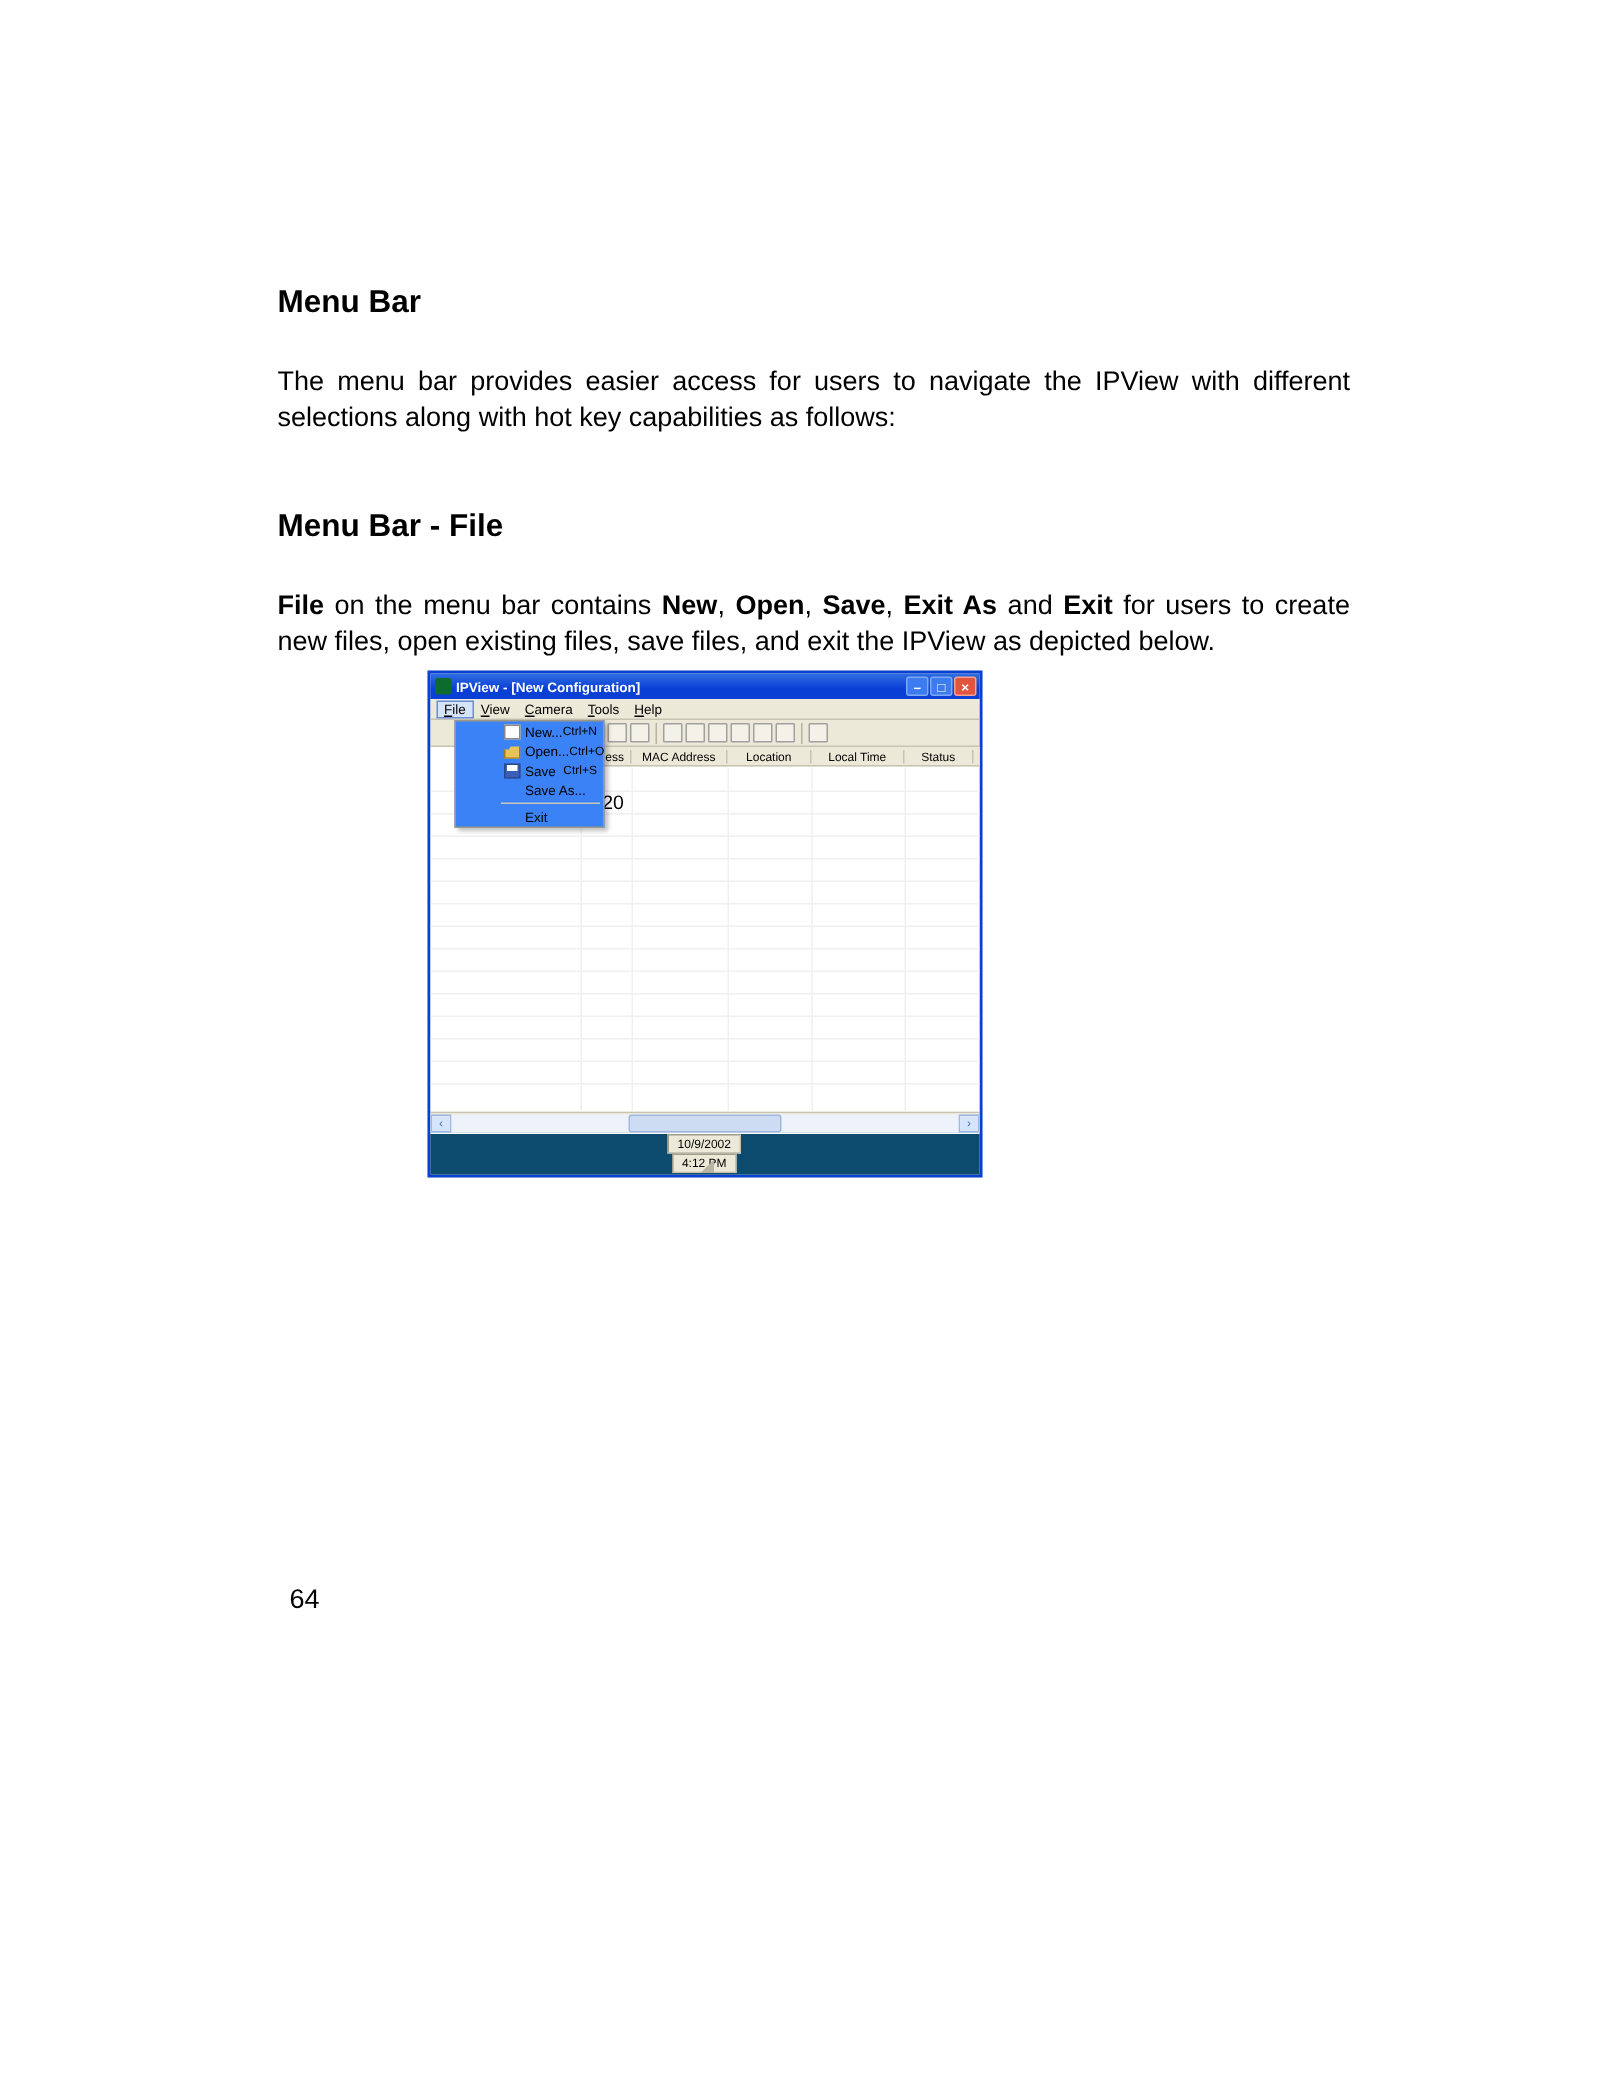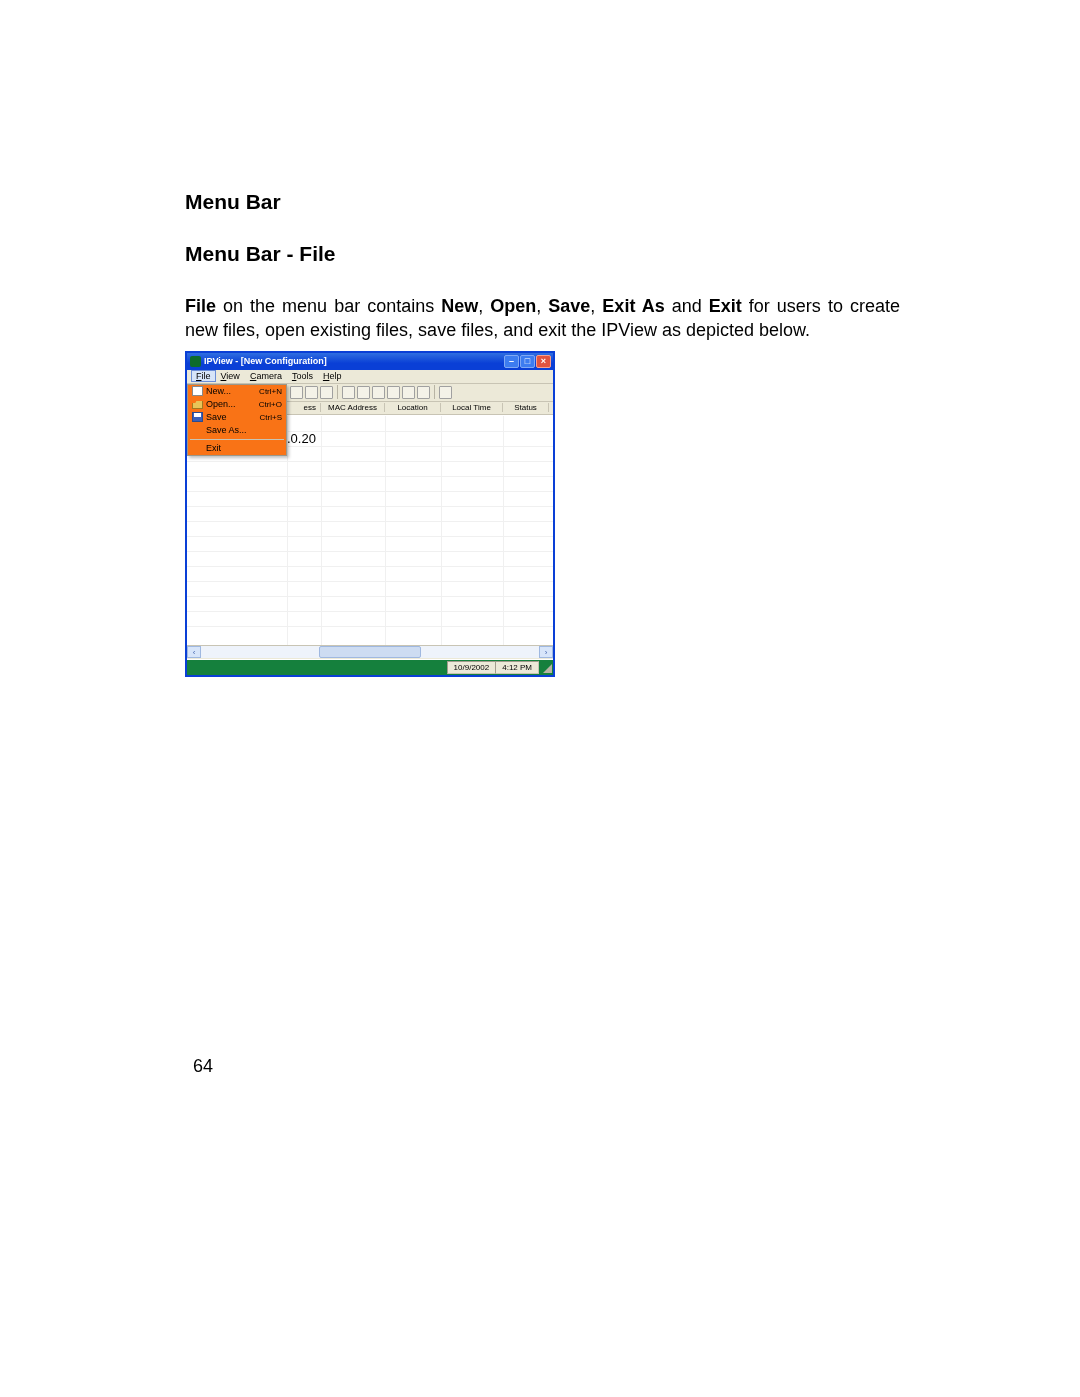--- a/index.html
+++ b/index.html
@@ -40,20 +40,21 @@
   .desc b { font-weight: bold; }
   .page-number {
     position: absolute;
     left: 193px;
     bottom: 320px;
     font-size: 18px;
   }
 
   
   .shot-wrap {
+    margin-left: 100px;
     margin-top: 4px;
   }
   .winxp {
     width: 370px;
     border: 2px solid #0a3fd6;
     background: #ece9d8;
     font-family: Tahoma, Arial, sans-serif;
     font-size: 9px;
     color: #000;
   }
@@ -153,27 +154,28 @@
     text-align: center;
   }
   .col.c1 { width: 34px; text-align: right; }
   .col.c2 { width: 64px; }
   .col.c3 { width: 56px; }
   .col.c4 { width: 62px; }
   .col.c5 { width: 46px; }
 
   .dropdown {
     position: absolute;
-    left: 0; top: -18px;
+    left: 16px; top: -18px;
     width: 100px;
-    background: #f97316;
+    background: #3b82f6;
     border: 1px solid #9b9789;
     box-shadow: 2px 2px 3px rgba(0,0,0,0.25);
     font-size: 9px;
     z-index: 5;
+    padding-left: 28px;
   }
   .dd-item {
     display: flex;
     align-items: center;
     padding: 1px 4px 1px 4px;
     height: 13px;
   }
   .dd-ico {
     width: 11px; height: 10px;
     margin-right: 3px;
@@ -258,27 +260,28 @@
   }
   .hs-thumb {
     position: absolute;
     left: 35%; width: 30%; top: 0; bottom: 0;
     background: #cddcf2;
     border: 1px solid #9fb8e0;
     border-radius: 2px;
   }
 
   .statusbar {
-    height: 16px;
-    background: #15803d;
+    height: 28px;
+    background: #0c4a6e;
     border-top: 1px solid #fff;
     display: flex;
     justify-content: flex-end;
     align-items: center;
     font-size: 8px;
+    flex-direction: column;
   }
   .status-cell {
     border: 1px solid #c8c4b4;
     border-top-color: #a09c8c;
     border-left-color: #a09c8c;
     padding: 1px 6px;
     margin-left: -1px;
     background: #ece9d8;
     height: 13px;
     display: flex; align-items: center;
@@ -296,20 +299,21 @@
     border-style: solid;
     border-width: 0 0 9px 9px;
     border-color: transparent transparent #b8b4a4 transparent;
   }
 </style>
 </head>
 <body>
 
 <div class="page">
   <h2 class="section">Menu Bar</h2>
+  <p class="body">The menu bar provides easier access for users to navigate the IPView with different selections along with hot key capabilities as follows:</p>
 
   <h2 class="section2">Menu Bar - File</h2>
   <p class="desc">
     <b>File</b><span> on the menu bar contains </span><b>New</b><span>, </span><b>Open</b><span>, </span><b>Save</b><span>, </span><b>Exit As</b><span> and </span><b>Exit</b><span> for users to create new files, open existing files, save files, and exit the IPView as depicted below.</span>
   </p>
 
   <div class="shot-wrap">
     <div class="winxp">
 
       <div class="titlebar">

